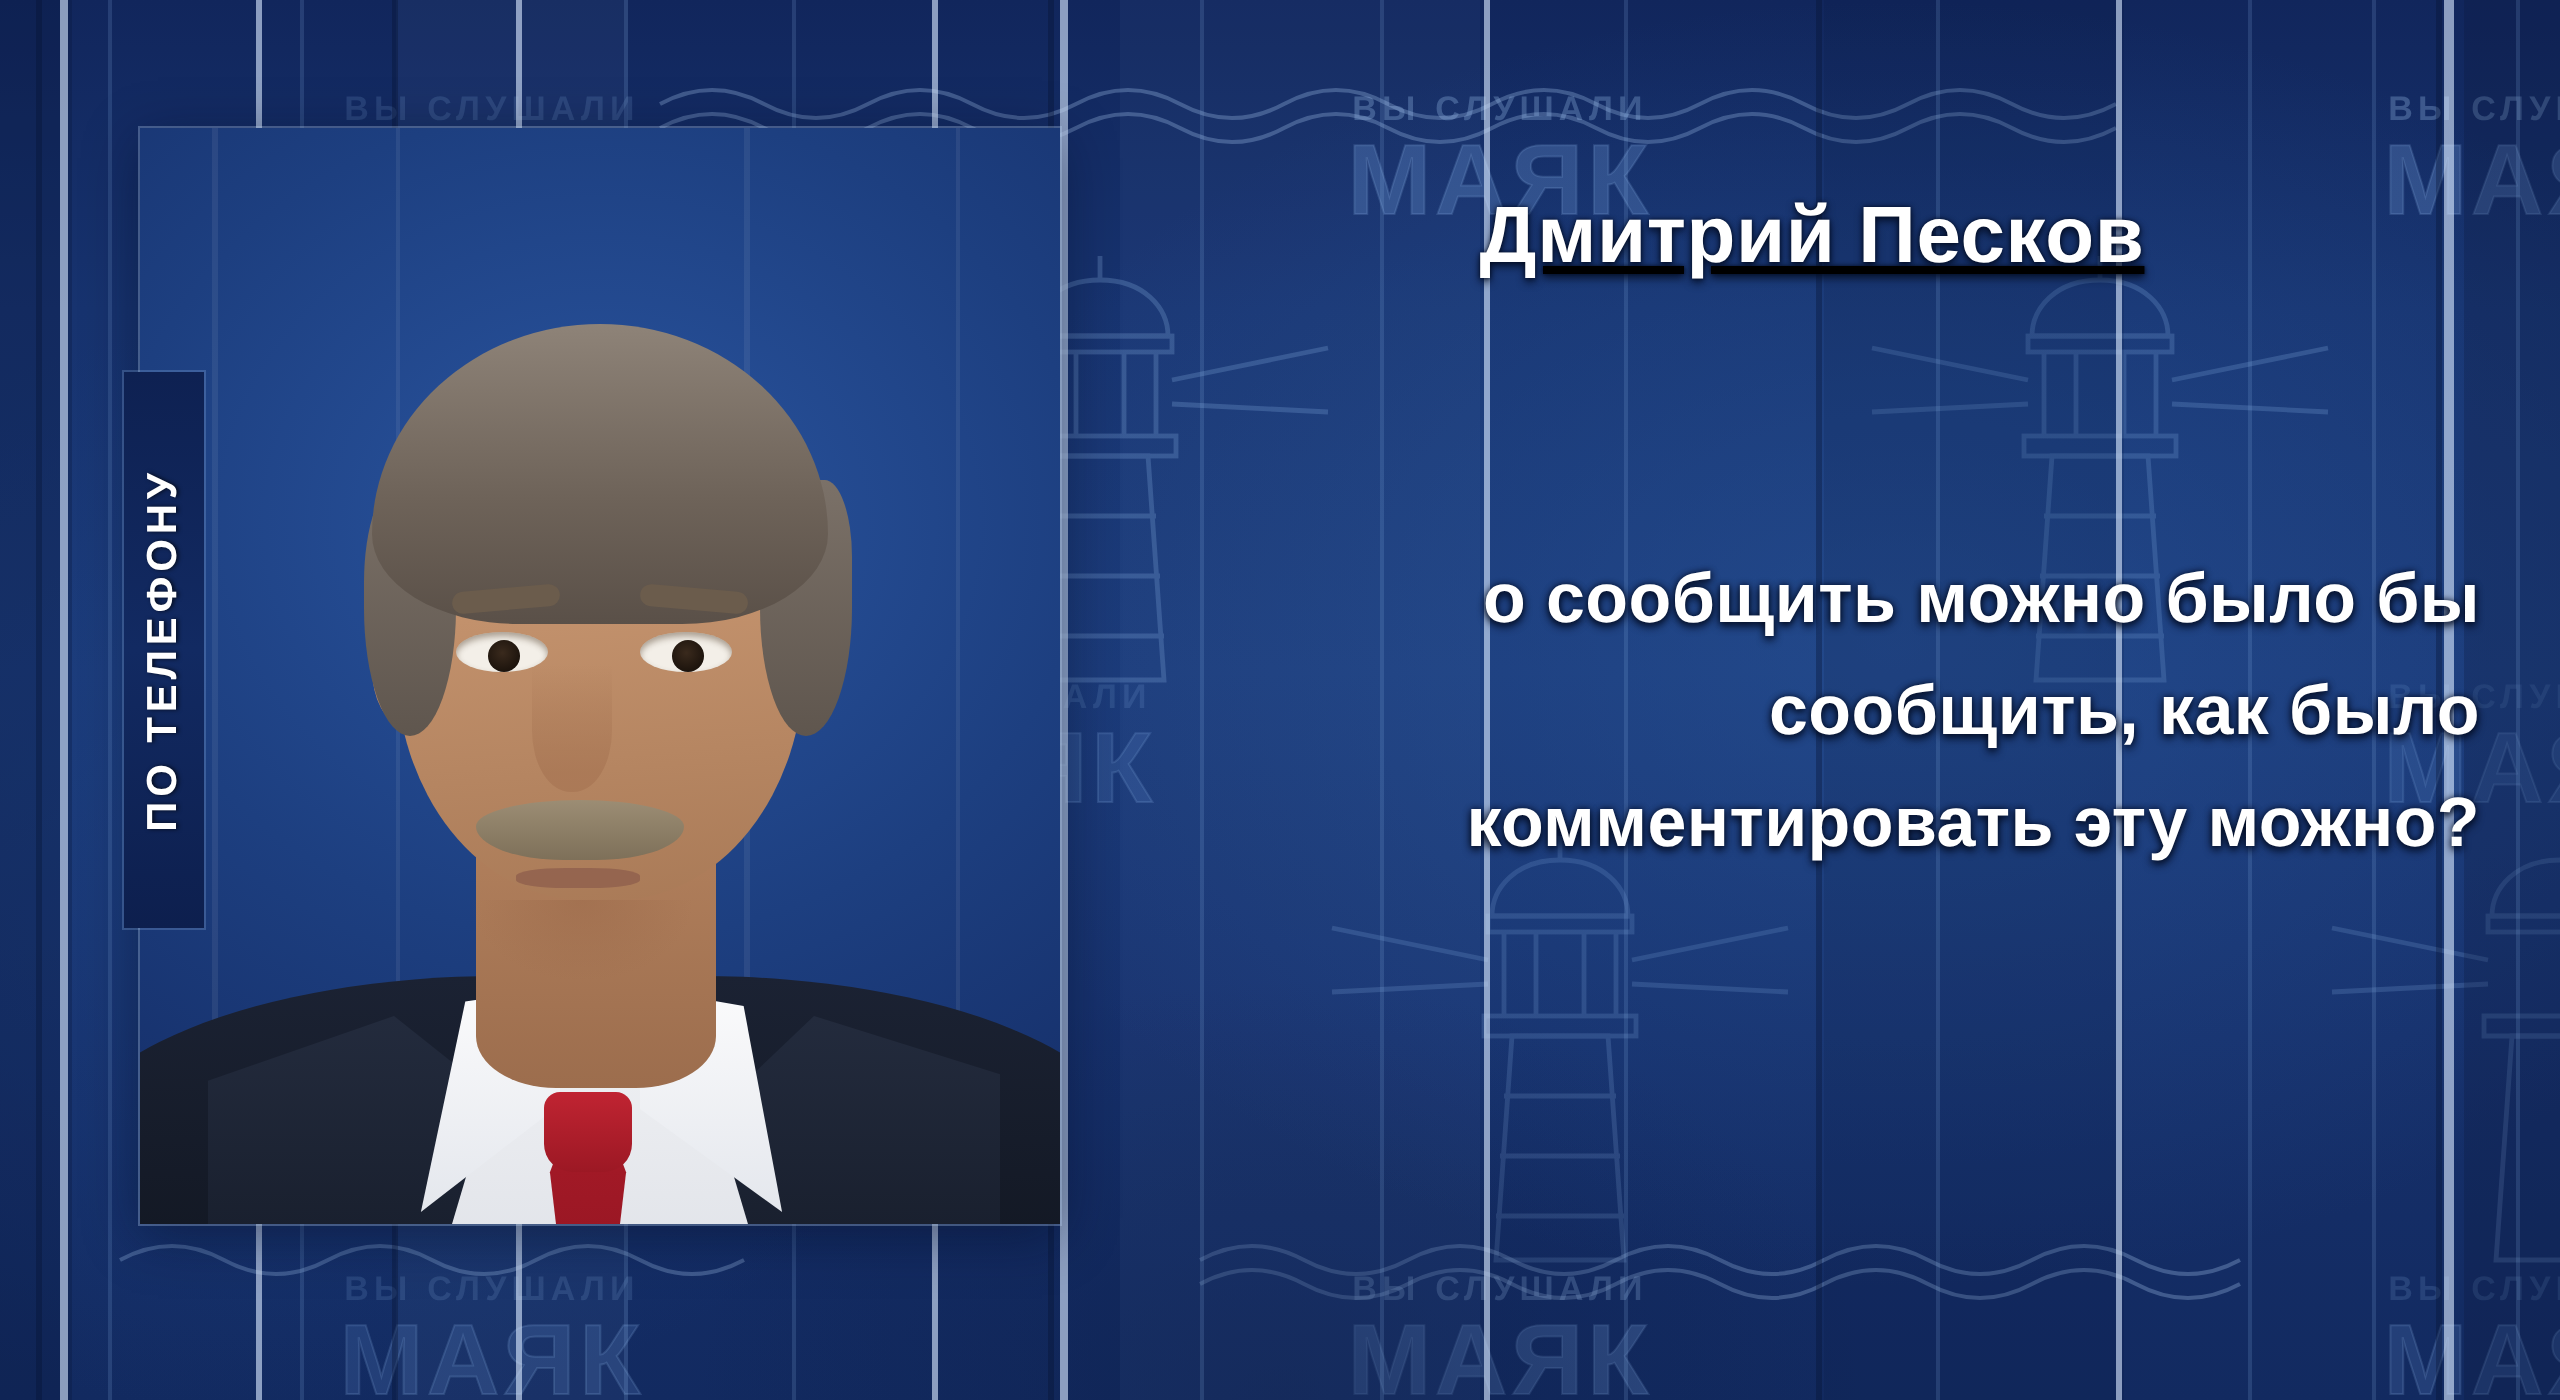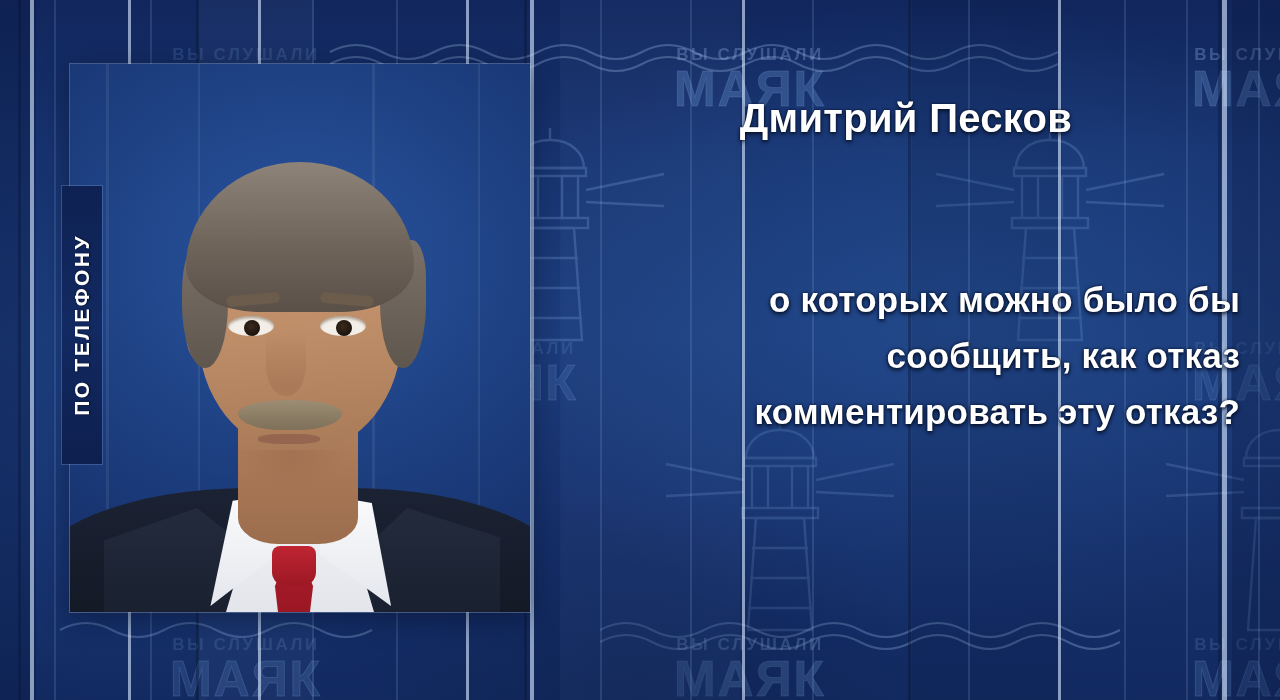--- a/index.html
+++ b/index.html
@@ -229,21 +229,21 @@
     color:#ffffff;
     font-size:21px;
     font-weight:800;
     letter-spacing:2.4px;
     text-shadow:0 1px 2px rgba(0,0,0,.7);
   }
 
   
   #name-block {
     position:absolute;
-    left:556px; top:96px; width:700px;
+    left:556px; top:96px; width:700px;text-decoration:underline;
   }
   #speaker-name {
     color:#ffffff;
     font-size:40px;
     font-weight:800;
     letter-spacing:.3px;
     text-align:center;
     text-shadow:0 2px 4px rgba(2,10,30,.85), 0 0 2px rgba(2,10,30,.9);
   }
   #speaker-title {
@@ -447,18 +447,18 @@
 
   <div id="phone-tab">
     <span class="label">ПО ТЕЛЕФОНУ</span>
   </div>
 
   <div id="name-block">
     <div id="speaker-name">Дмитрий Песков</div>
   </div>
 
   <div id="quote-block">
-    <div class="qline">о которых можно было бы</div>
-    <div class="qline">сообщить, как отказ</div>
-    <div class="qline">комментировать эту отказ?</div>
+    <div class="qline">о сообщить можно было бы</div>
+    <div class="qline">сообщить, как было</div>
+    <div class="qline">комментировать эту можно?</div>
   </div>
 
 </div>
 
 </body></html>

